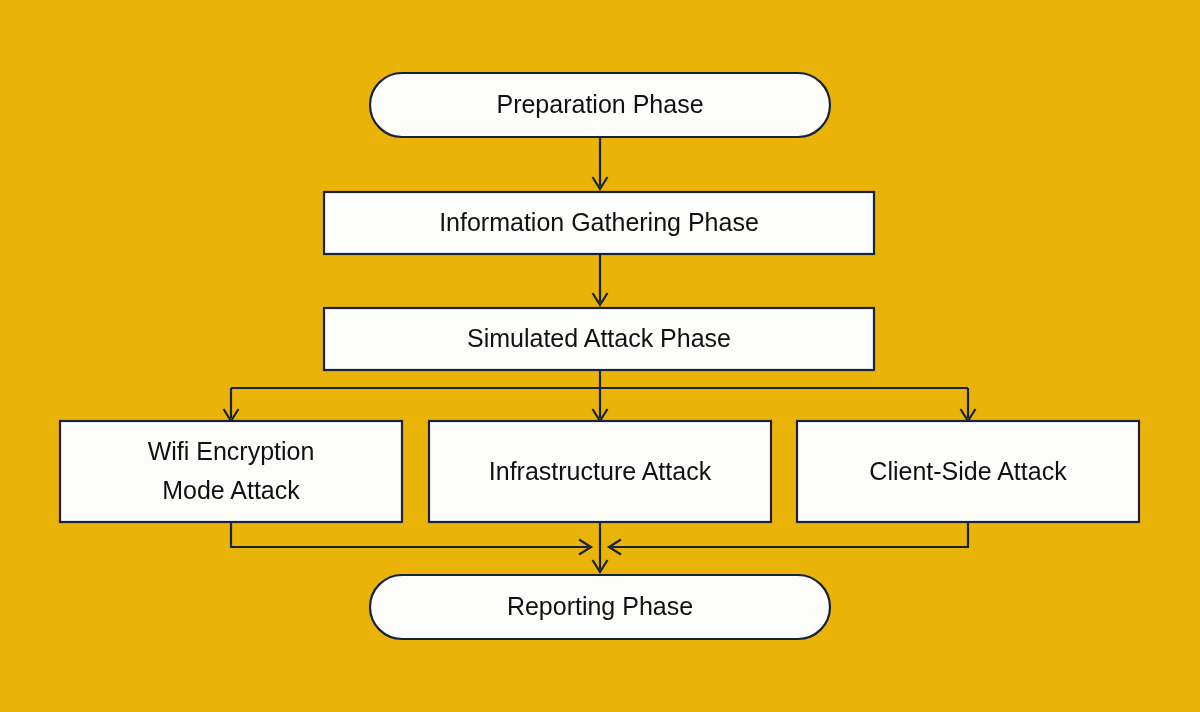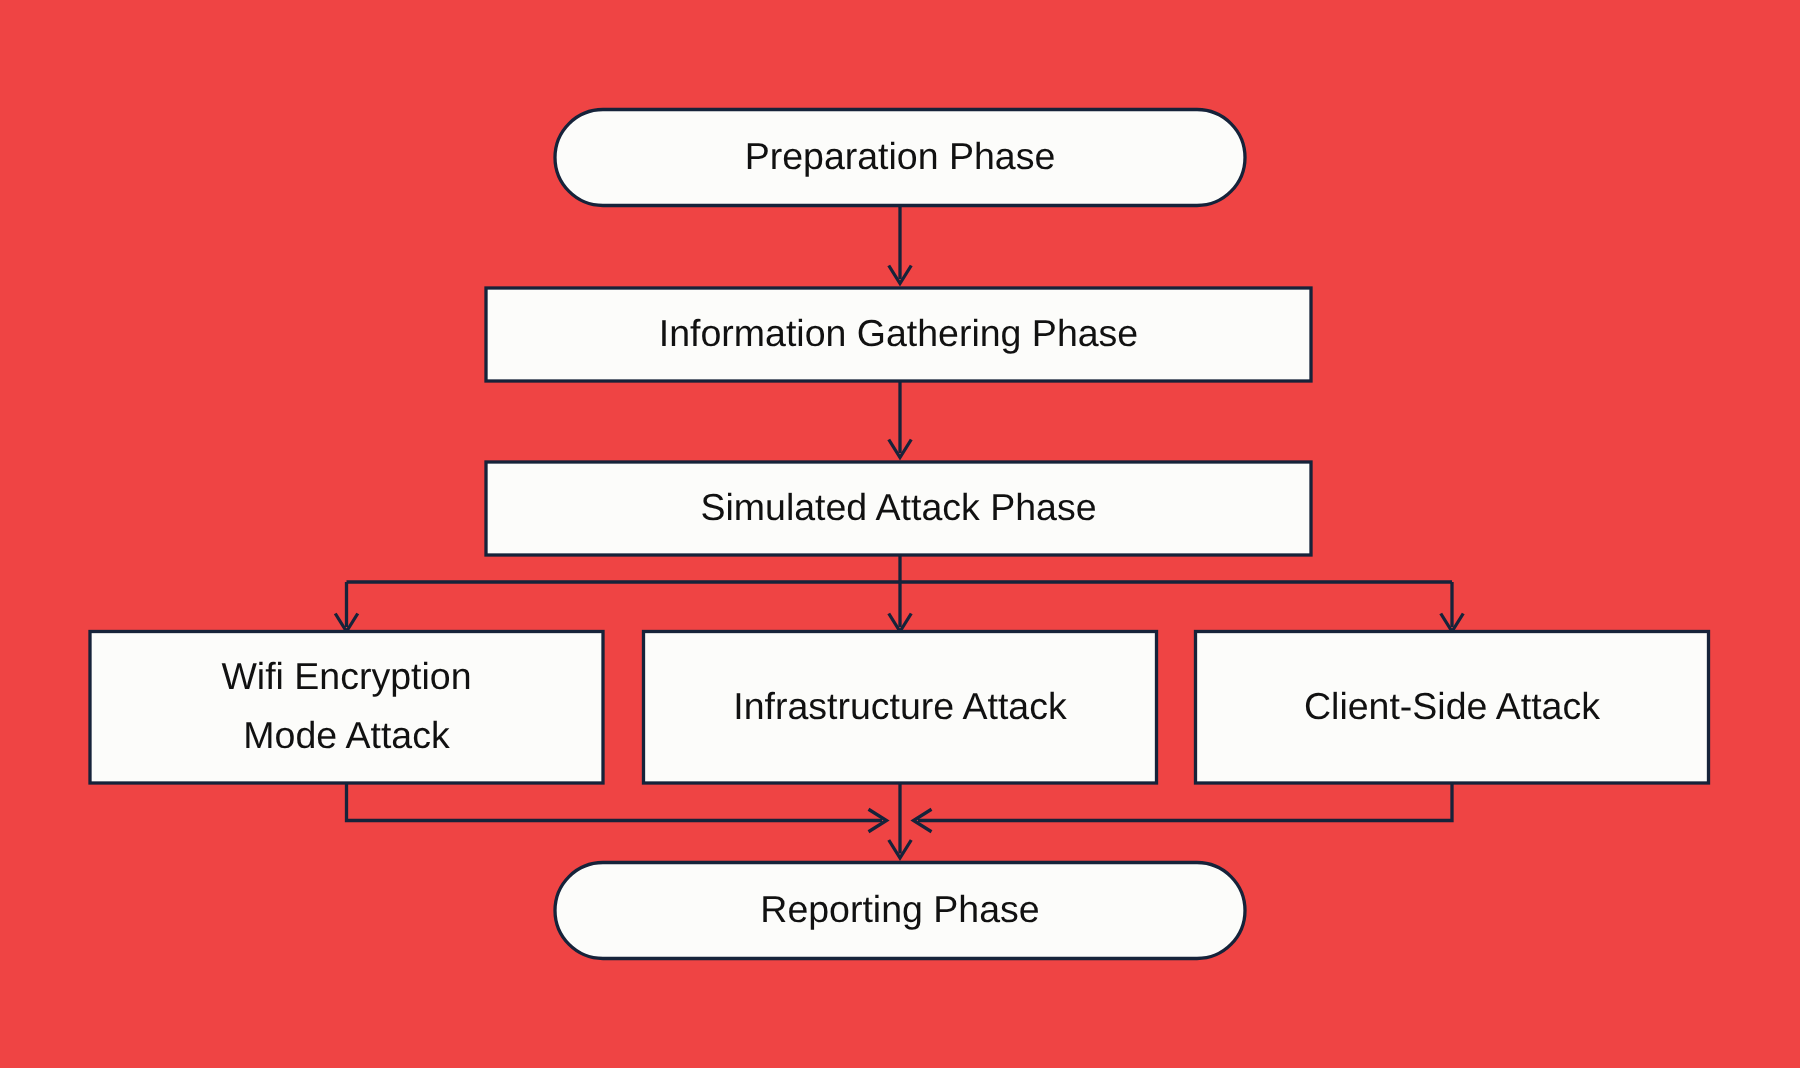--- a/index.html
+++ b/index.html
@@ -50,21 +50,21 @@
     font-family: "Liberation Sans", sans-serif;
     font-size: 25px;
     text-anchor: middle;
     dominant-baseline: middle;
     white-space: pre;
   }
 </style>
 </head>
 <body>
 
-<div id="canvas" style="background: #ef4444;">
+<div id="canvas" style="background: #eab308;">
   <svg id="flow" viewBox="0 0 1200 712">
 
     <g>
 
       <g>
         <path class="conn" d="M 600 137 L 600 186" stroke="#16233A"></path>
         <path class="arrowhead" d="M 592.5 177 L 600 189 L 607.5 177" stroke="#16233A"></path>
       </g>
 
       <g>

